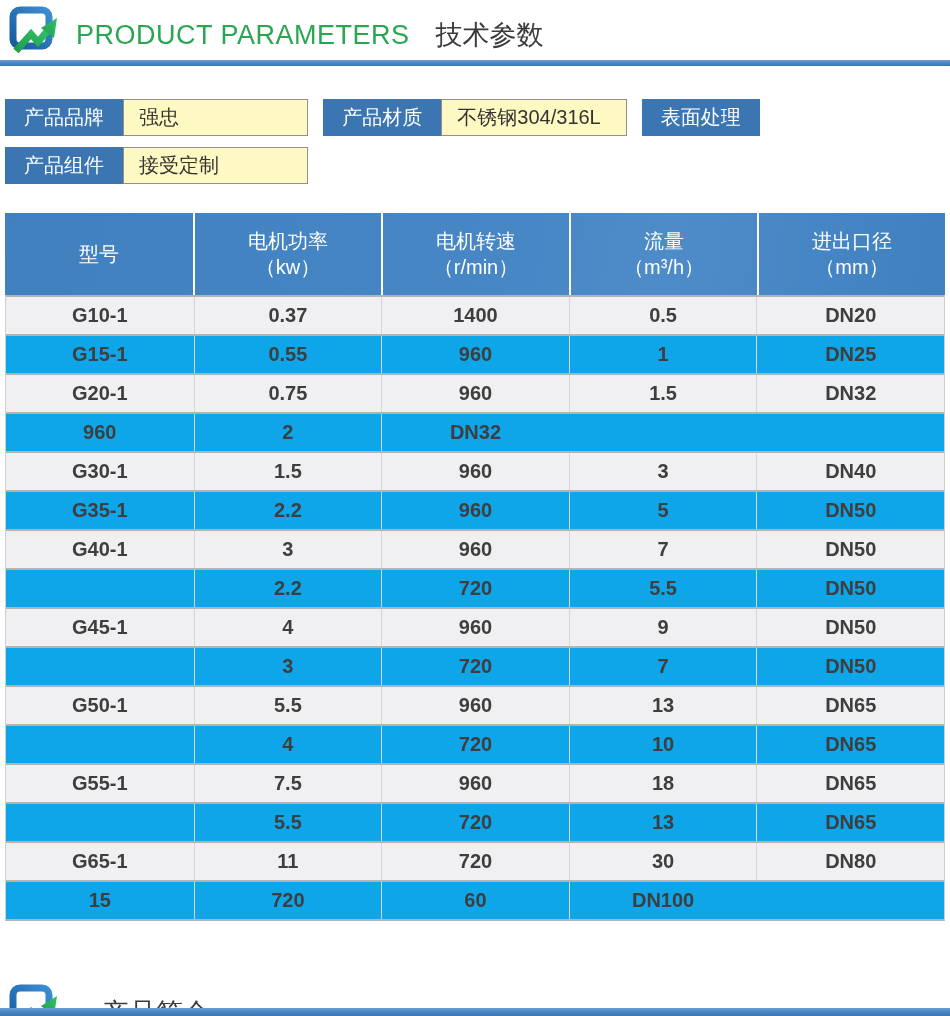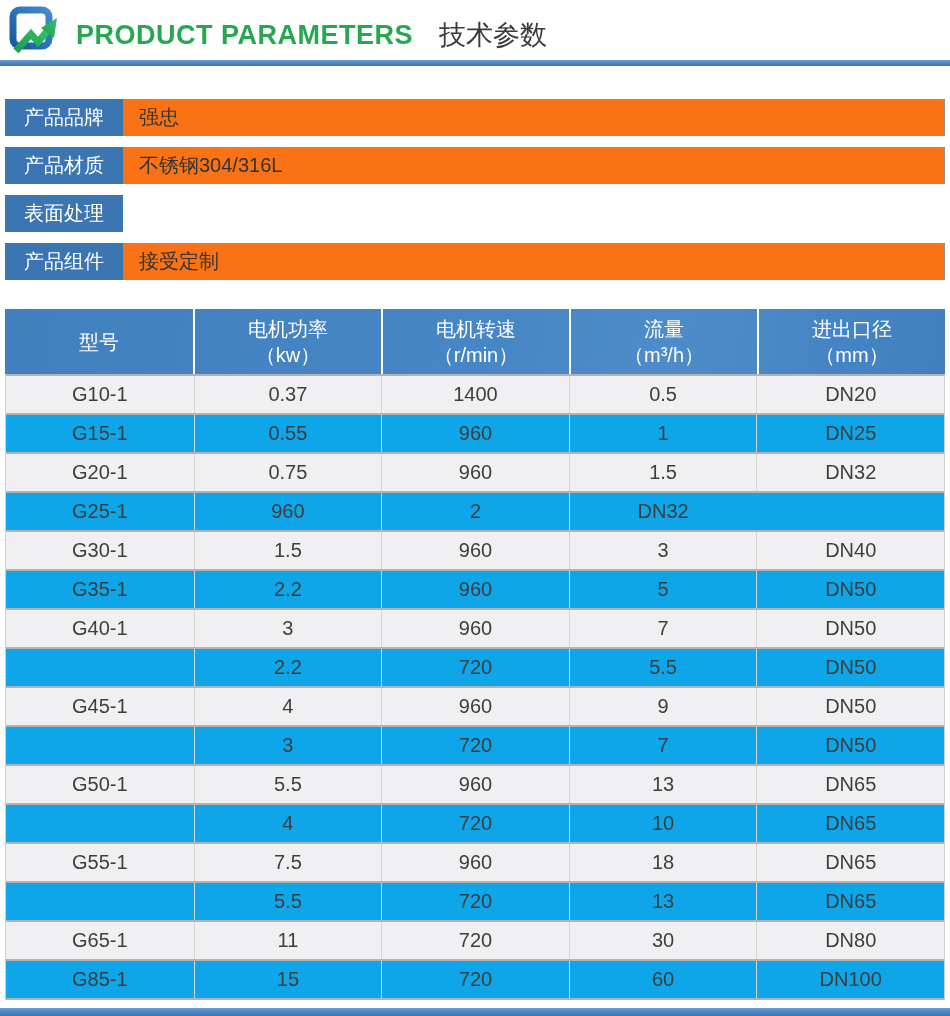--- a/index.html
+++ b/index.html
@@ -4,47 +4,47 @@
 <style>
   * { margin:0; padding:0; box-sizing:border-box; }
   html,body { background:#ffffff; }
   body { font-family:"Liberation Sans","DejaVu Sans",sans-serif; }
   .page{ width:950px; height:1016px; overflow:hidden; background:#fff; position:relative; }
 
   
   .section-header{ display:flex; align-items:center; height:60px; padding-left:8px; }
   .logo{ width:52px; height:52px; flex:0 0 52px; margin-top:2px; }
   .sec-titles{ display:flex; align-items:baseline; margin-left:16px; margin-top:10px; }
-  .title-en{ color:#28a750; font-size:27px; letter-spacing:0.5px; font-weight:700; }
+  .title-en{ color:#28a750; font-size:27px; letter-spacing:0.5px; font-weight:400; }
   .title-zh{ color:#3b3b3b; font-size:27px; margin-left:26px; font-weight:400; }
 
   .divider{ width:950px; height:6px;
     background:linear-gradient(#6ba0d4 0%, #4c88c5 45%, #3a76b6 100%); }
   .divider.bottom{ position:absolute; left:0; bottom:0; height:8px; }
 
   
-  .info-grid{ margin:33px 5px 0 5px; display:grid; grid-template-columns:1fr;
+  .info-grid{ margin:33px 5px 0 5px; display:grid; grid-template-columns:1fr 1fr 1fr;
     column-gap:15px; row-gap:11px; }
   .info-box{ display:flex; height:37px; }
   .info-label{ width:118px; flex:0 0 118px; background:#3b76b2; color:#ffffff;
     font-size:20px; display:flex; align-items:center; justify-content:center; }
-  .info-value{ flex:1; border:1px solid #8f8f8f; background:#f97316; color:#333333;
+  .info-value{ flex:1; border:1px solid #8f8f8f; background:#fef9c3; color:#333333;
     font-size:20px; display:flex; align-items:center; padding-left:15px; }
 
   
   .param-table{ margin:29px 5px 0 5px; width:940px; }
-  .t-head{ display:grid; grid-template-columns:repeat(5,1fr); height:65px;
+  .t-head{ display:grid; grid-template-columns:repeat(5,1fr); height:82px;
     background:linear-gradient(100deg,#4080bf 0%, #4787c5 55%, #4e8cc9 70%, #4080bf 100%); }
   .t-head .hcell{ display:flex; flex-direction:column; align-items:center; justify-content:center;
     color:#ffffff; font-size:20px; line-height:26px; }
   .t-head .hcell + .hcell{ border-left:2px solid #ffffff; }
   .t-body{ border-left:1px solid #cfcfcf; border-right:1px solid #cfcfcf;
     border-bottom:2px solid #b3b3b3; }
   .t-row{ display:grid; grid-template-columns:repeat(5,1fr); height:39px;
-    border-top:2px solid #b3b3b3; }
+    border-top:2px solid #b3b3b3;font-weight:bold; }
   .t-row.odd{ background:#f0f0f2; }
   .t-row.even{ background:#0ea5e9; }
   .t-row .cell{ display:flex; align-items:center; justify-content:center;
     font-size:20px; color:#3e3e3e; }
   .t-row .cell + .cell{ border-left:1px solid #d6d6d6; }
 
   .footer-header{ margin-top:57px; }
 </style>
 </head>
 <body>
@@ -130,21 +130,20 @@
           <div class="cell">DN25</div>
         </div>
         <div class="t-row odd">
           <div class="cell">G20-1</div>
           <div class="cell">0.75</div>
           <div class="cell">960</div>
           <div class="cell">1.5</div>
           <div class="cell">DN32</div>
         </div>
         <div class="t-row even">
-          <div class="cell">G25-1</div>
           <div class="cell">960</div>
           <div class="cell">2</div>
           <div class="cell">DN32</div>
         </div>
         <div class="t-row odd">
           <div class="cell">G30-1</div>
           <div class="cell">1.5</div>
           <div class="cell">960</div>
           <div class="cell">3</div>
           <div class="cell">DN40</div>
@@ -213,21 +212,20 @@
           <div class="cell">DN65</div>
         </div>
         <div class="t-row odd">
           <div class="cell">G65-1</div>
           <div class="cell">11</div>
           <div class="cell">720</div>
           <div class="cell">30</div>
           <div class="cell">DN80</div>
         </div>
         <div class="t-row even">
-          <div class="cell">G85-1</div>
           <div class="cell">15</div>
           <div class="cell">720</div>
           <div class="cell">60</div>
           <div class="cell">DN100</div>
         </div>
       </div>
   </div>
 
   <div class="section-header footer-header">
     <svg class="logo" viewBox="0 0 52 52">

